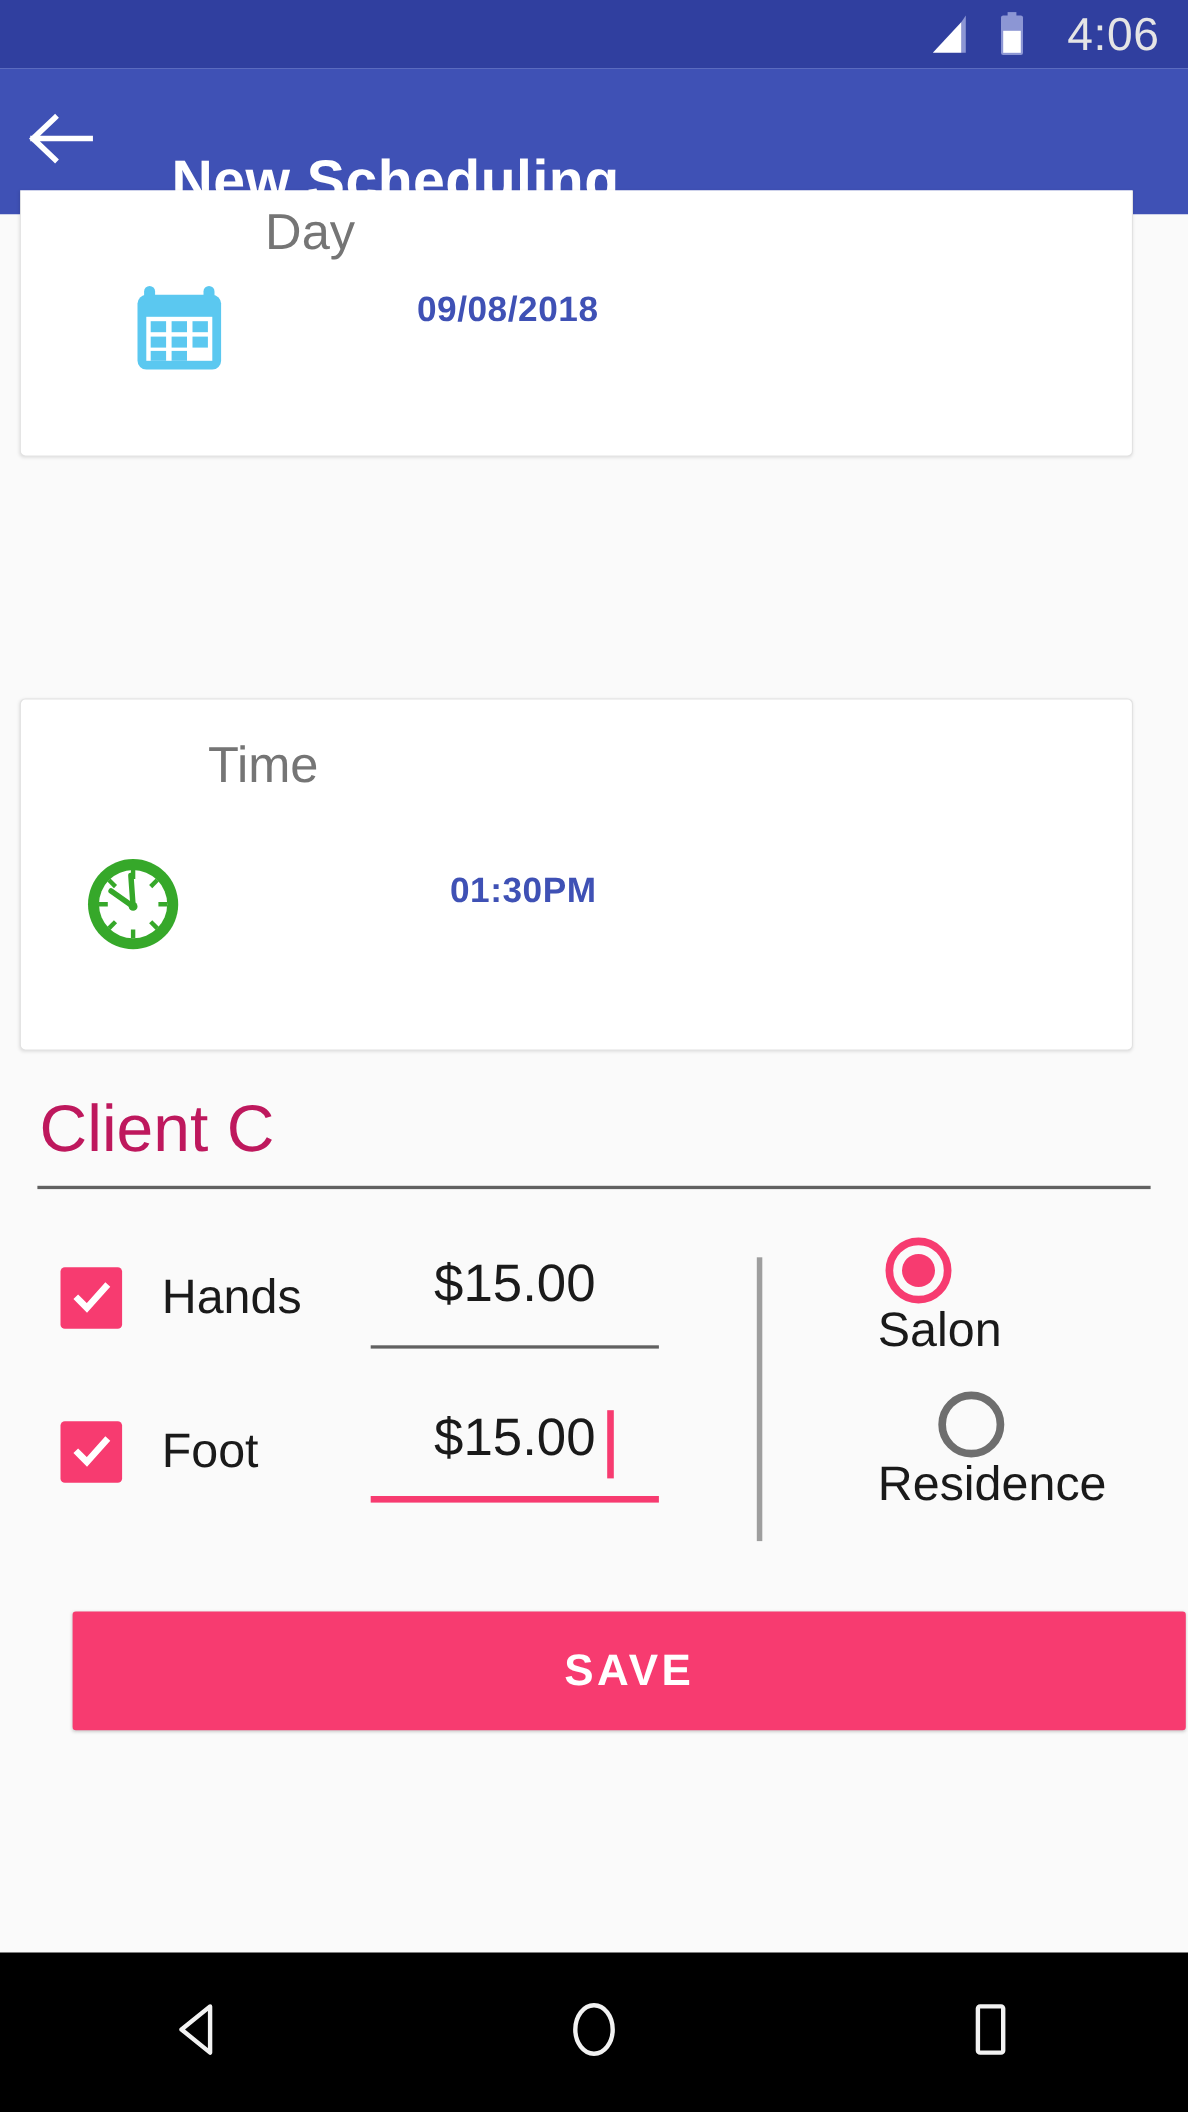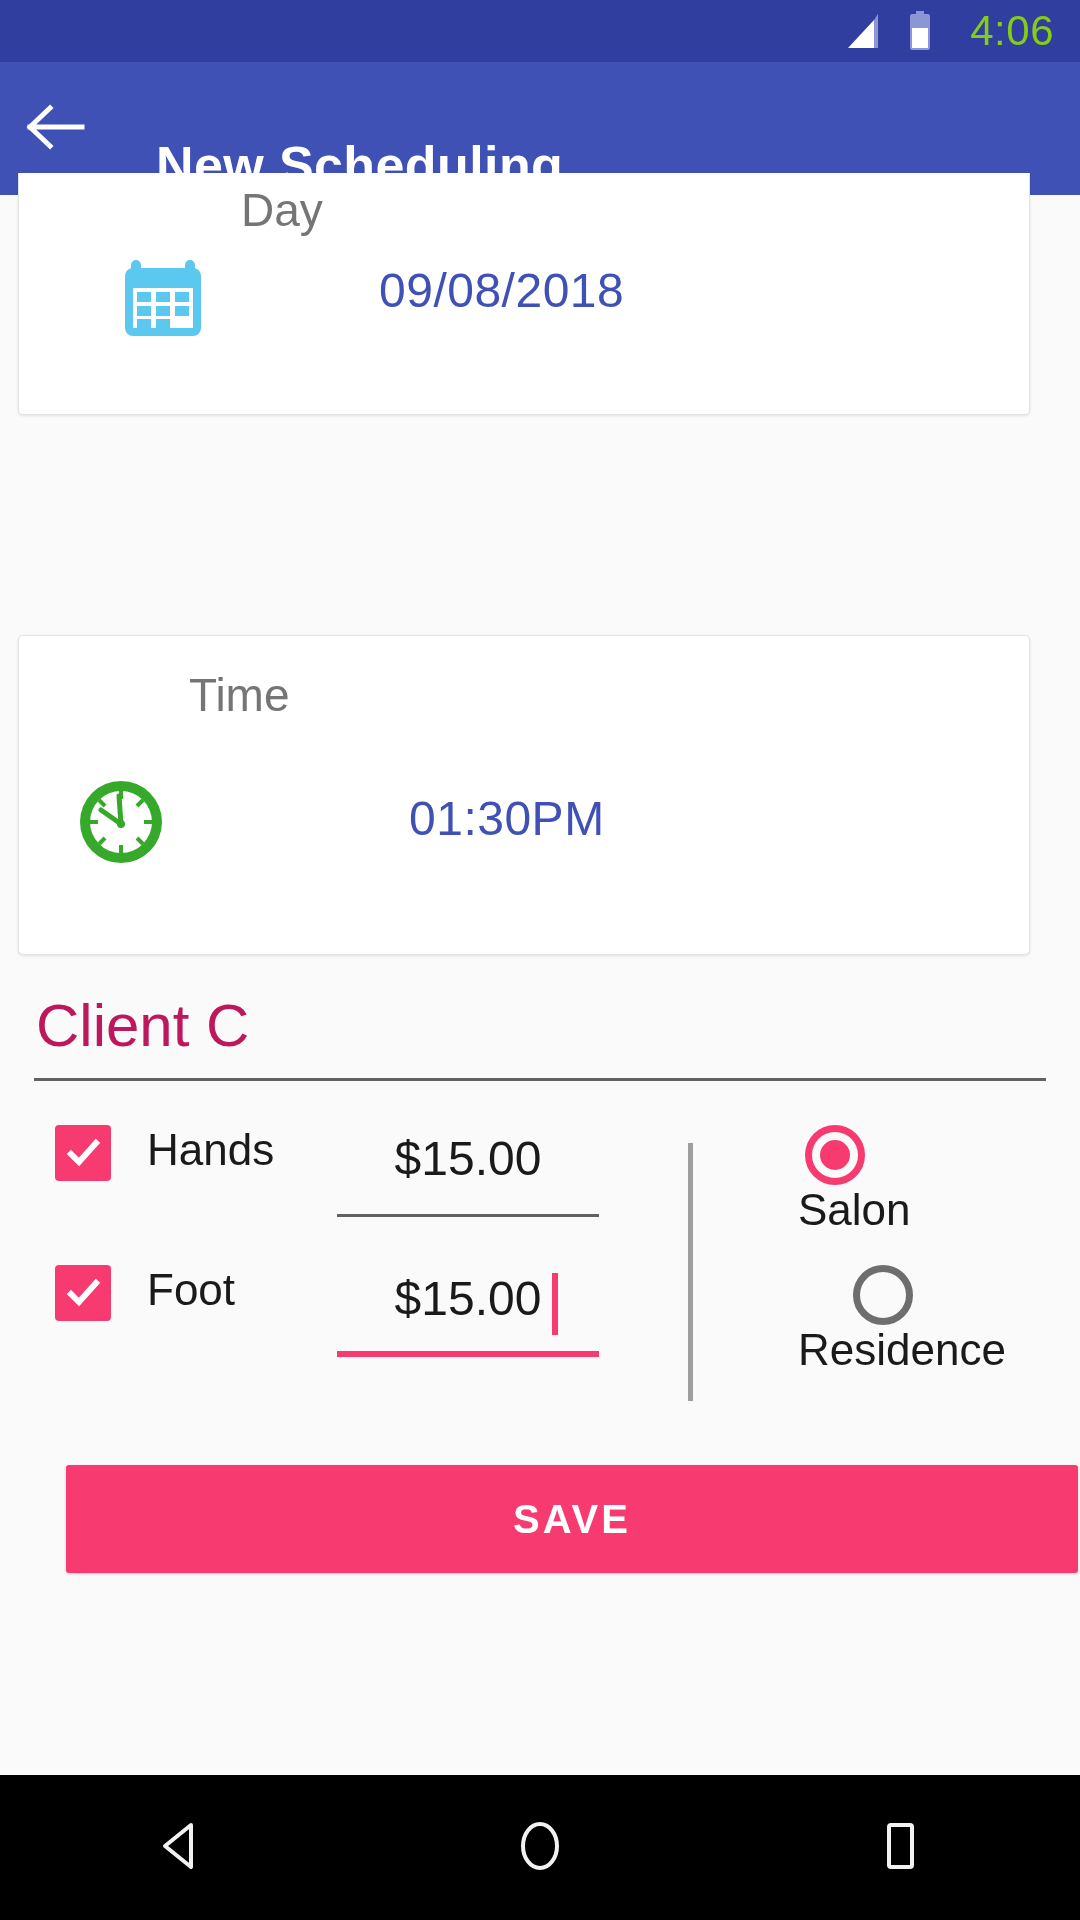--- a/index.html
+++ b/index.html
@@ -15,21 +15,21 @@
   .status-bar {
     position: absolute; top: 0; left: 0; width: 1080px; height: 62px;
     background: #303f9f;
     display: flex; align-items: center; justify-content: flex-end;
     padding-right: 26px;
   }
   .status-icons { display: flex; align-items: center; gap: 22px; }
   .signal-icon { width: 42px; height: 42px; position: relative; }
   .battery-icon { width: 24px; height: 40px; position: relative; }
   .status-time {
-    color: #84cc16; font-size: 42px; font-weight: 400;
+    color: #e5e5e5; font-size: 42px; font-weight: 400;
     letter-spacing: 0.5px; margin-left: 16px;
   }
 
   
   .app-bar {
     position: absolute; top: 62px; left: 0; width: 1080px; height: 133px;
     background: #3f51b5;
     display: flex; align-items: flex-end;
   }
   .back-button {
@@ -57,21 +57,21 @@
   }
   #day-card  { top: -22px; height: 242px; border-top: none; border-radius: 0 0 5px 5px; }
   #time-card { top: 440px; height: 320px; }
 
   .card-label {
     position: absolute;
     color: #757575; font-size: 46px; font-weight: 400;
   }
   .card-value {
     position: absolute;
-    color: #3f51b5; font-size: 48px; font-weight: normal;
+    color: #3f51b5; font-size: 32px; font-weight: bold;
     letter-spacing: 0.5px;
   }
   .card-icon { position: absolute; }
 
   
   .cal-icon { width: 96px; height: 96px; position: relative; }
   
   .clock-icon { width: 92px; height: 92px; position: relative; }
 
   
@@ -84,21 +84,21 @@
   }
   .client-underline {
     position: absolute; left: 0; bottom: 0; width: 1012px; height: 3px;
     background: #616161;
   }
 
   
   .services {
     position: absolute; left: 0; top: 930px; width: 1080px; height: 300px;
   }
-  .svc-row { position: absolute; left: 55px; width: 570px; height: 110px; display: flex; }
+  .svc-row { position: absolute; left: 55px; width: 570px; height: 110px; display: flex; align-items: center; }
   #row-hands { top: 0; }
   #row-foot  { top: 140px; }
 
   .checkbox {
     width: 56px; height: 56px; border-radius: 4px;
     background: #f73b70;
     display: flex; align-items: center; justify-content: center;
     flex: 0 0 auto; cursor: pointer;
   }
   .svc-label { font-size: 44px; color: #1a1a1a; margin-left: 36px; width: 190px; }

